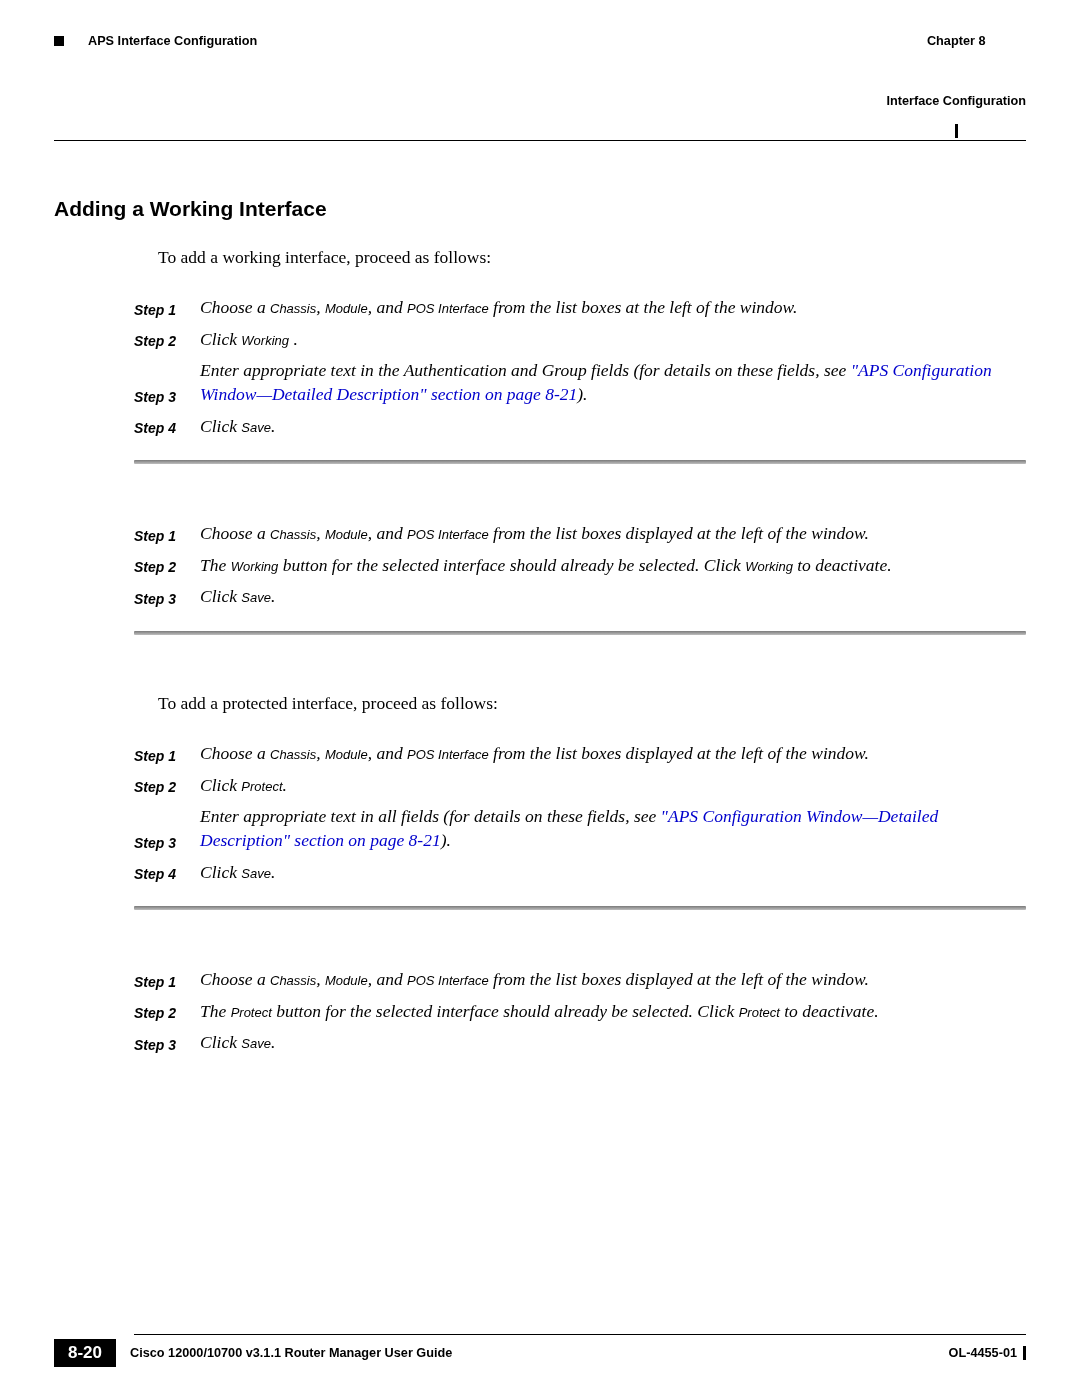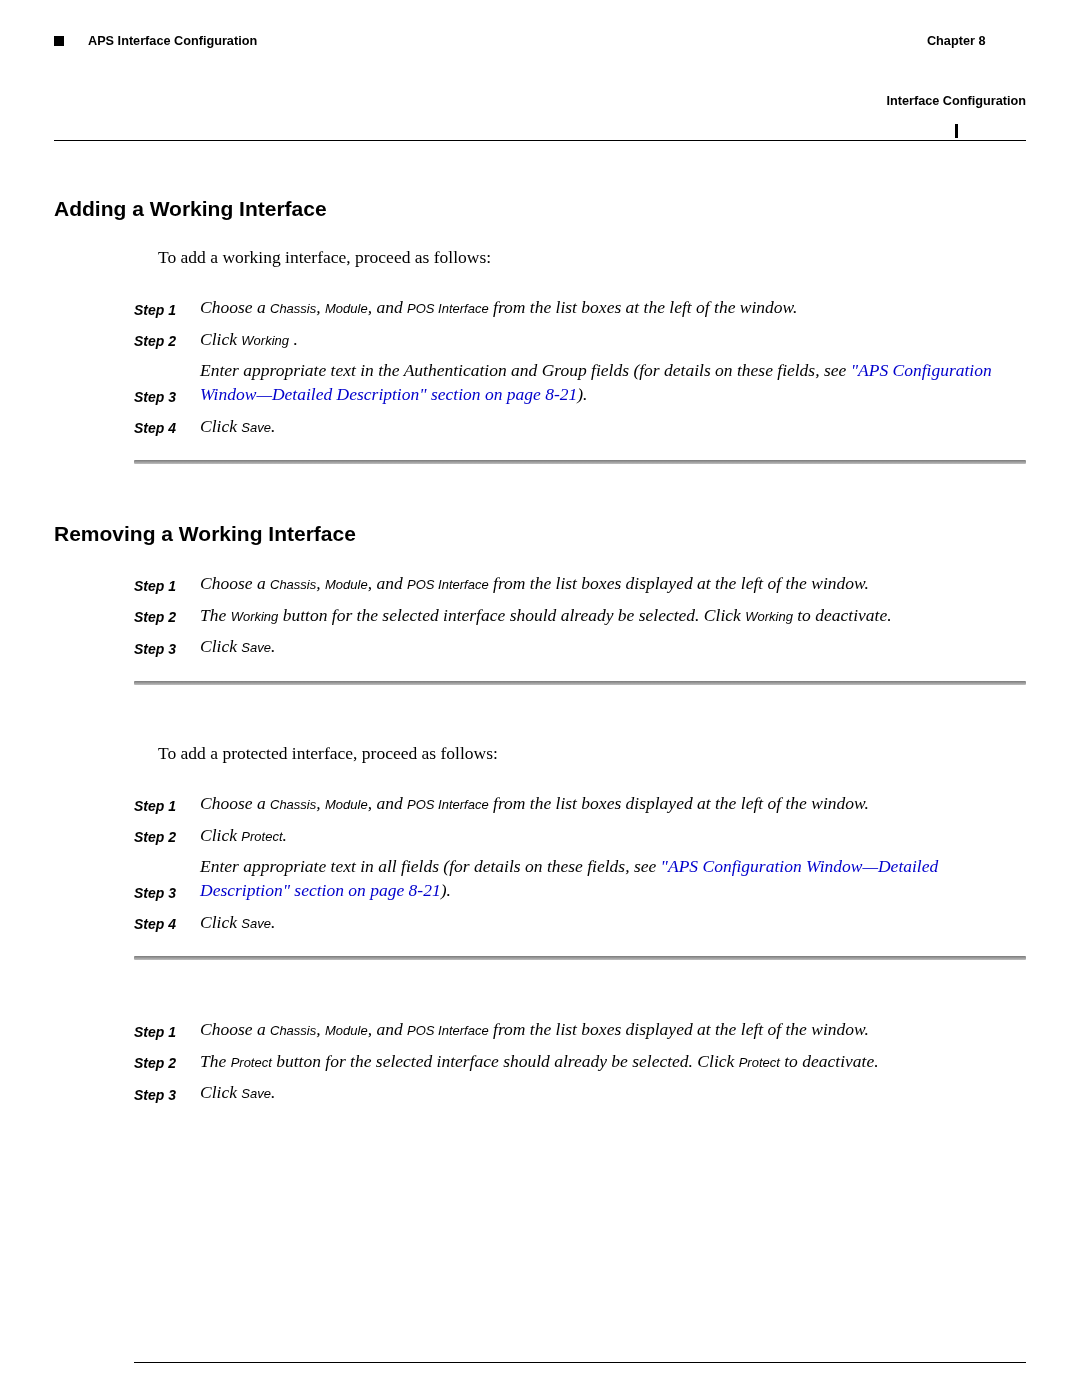--- a/index.html
+++ b/index.html
@@ -167,21 +167,20 @@
       <div class="step-label">Step 3</div>
       <div class="step-text"><span>Enter appropriate text in the Authentication and Group fields (for details on these fields, see </span><span class="link">"APS Configuration Window—Detailed Description" section on page 8-21</span><span>).</span></div>
     </div>
     <div class="step-row">
       <div class="step-label">Step 4</div>
       <div class="step-text"><span>Click </span><span class="ui-term">Save</span><span>.</span></div>
     </div>
   </div>
   <div class="end-rule"></div>
 
-  <h2 class="section-title">Removing a Working Interface</h2>
   <div class="steps">
     <div class="step-row">
       <div class="step-label">Step 1</div>
       <div class="step-text"><span>Choose a </span><span class="ui-term">Chassis</span><span>, </span><span class="ui-term">Module</span><span>, and </span><span class="ui-term">POS Interface</span><span> from the list boxes displayed at the left of the window.</span></div>
     </div>
     <div class="step-row">
       <div class="step-label">Step 2</div>
       <div class="step-text"><span>The </span><span class="ui-term">Working</span><span> button for the selected interface should already be selected. Click </span><span class="ui-term">Working</span><span> to deactivate.</span></div>
     </div>
     <div class="step-row">
@@ -222,15 +221,25 @@
       <div class="step-text"><span>The </span><span class="ui-term">Protect</span><span> button for the selected interface should already be selected. Click </span><span class="ui-term">Protect</span><span> to deactivate.</span></div>
     </div>
     <div class="step-row">
       <div class="step-label">Step 3</div>
       <div class="step-text"><span>Click </span><span class="ui-term">Save</span><span>.</span></div>
     </div>
   </div>
 
   <div class="footer">
     <div class="footer-line"></div>
+    <div class="footer-row">
+      <div class="footer-left">
+        <div class="page-num-box">8-20</div>
+        <span>Cisco 12000/10700 v3.1.1 Router Manager User Guide</span>
+      </div>
+      <div class="footer-right">
+        <span>OL-4455-01</span>
+        <span class="hdr-bar"></span>
+      </div>
+    </div>
   </div>
 
 </div>
 
 </body></html>

